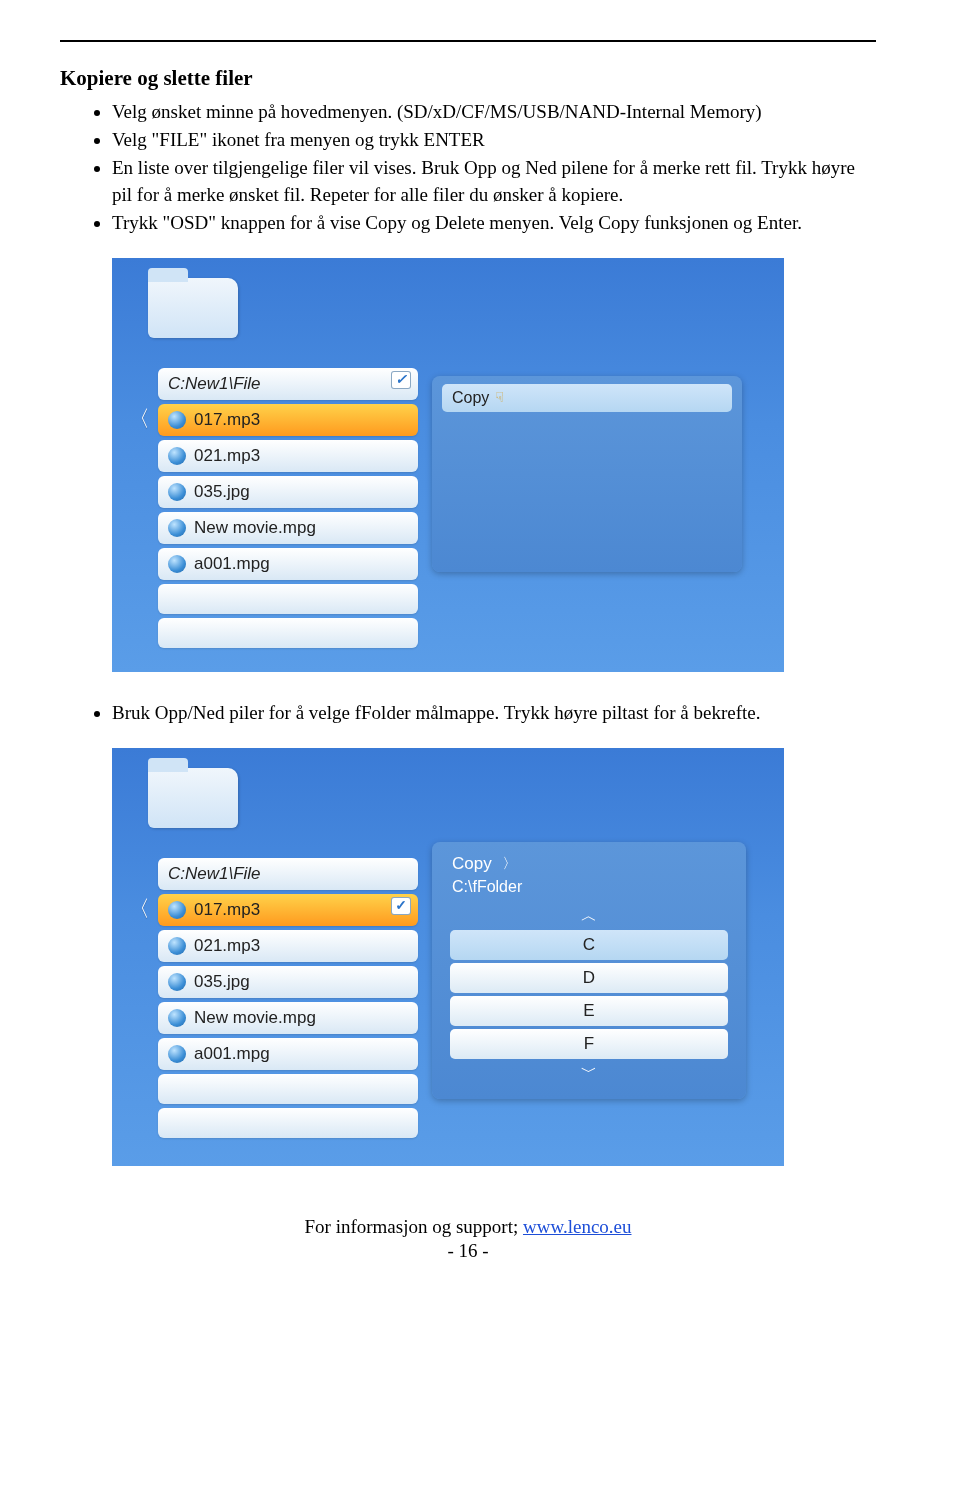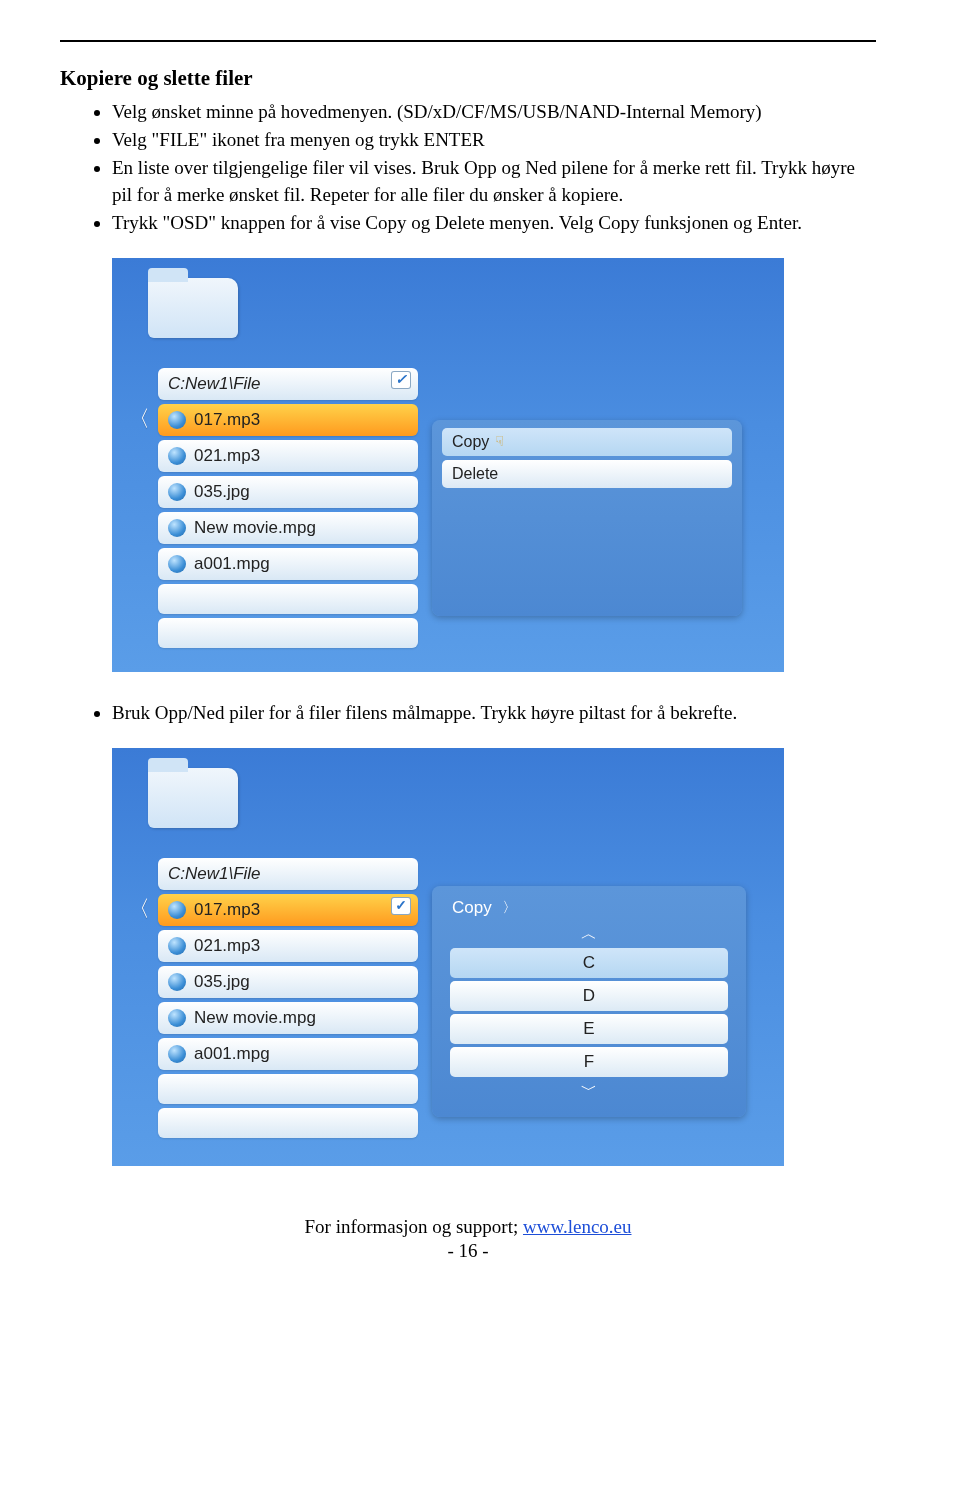--- a/index.html
+++ b/index.html
@@ -130,21 +130,20 @@
     text-align: center;
     line-height: 14px;
     font-weight: bold;
   }
   .popup {
     position: absolute;
     background: linear-gradient(180deg, #5c96da 0%, #4c88d2 100%);
     border-radius: 8px;
     box-shadow: 0 2px 6px rgba(0,0,0,0.25);
     padding: 8px 10px;
-    margin-top: 44px;
   }
   .popup.pop1 {
     top: 118px;
     left: 320px;
     width: 290px;
     height: 180px;
   }
   .popup-item {
     background: linear-gradient(180deg, #ffffff 0%, #dce9f5 100%);
     border-radius: 5px;
@@ -270,28 +269,25 @@
         </div>
         <div class="file-item empty"></div>
         <div class="file-item empty"></div>
       </div>
     </div>
     <div class="popup pop1">
       <div class="popup-item sel">
         <span>Copy</span>
         <span class="hand hand-emoji">☟</span>
       </div>
-      <div class="popup-item">
-        <span>Delete</span>
-      </div>
     </div>
   </div>
 
   <ul class="bullets">
-    <li>Bruk Opp/Ned piler for å filer filens målmappe. Trykk høyre piltast for å bekrefte.</li>
+    <li>Bruk Opp/Ned piler for å velge fFolder målmappe. Trykk høyre piltast for å bekrefte.</li>
   </ul>
 
   <div class="screenshot" style="height:auto; padding-bottom:24px;">
     <div class="fold-row">
       <div class="folder-icon"></div>
     </div>
     <div class="list-col">
       <div class="chev-left">〈</div>
       <div class="file-list">
         <div class="file-item header">
@@ -320,20 +316,21 @@
         </div>
         <div class="file-item empty"></div>
         <div class="file-item empty"></div>
       </div>
     </div>
     <div class="popup pop2">
       <div class="pop2-title">
         <span>Copy</span>
         <span class="hand hand-emoji" style="color:#fff;">〉</span>
       </div>
+      <div class="pop2-sub">C:\fFolder</div>
       <div class="drive-list">
         <div class="drive-chev">︿</div>
         <div class="drive-item sel">C</div>
         <div class="drive-item">D</div>
         <div class="drive-item">E</div>
         <div class="drive-item">F</div>
         <div class="drive-chev">﹀</div>
       </div>
     </div>
   </div>

